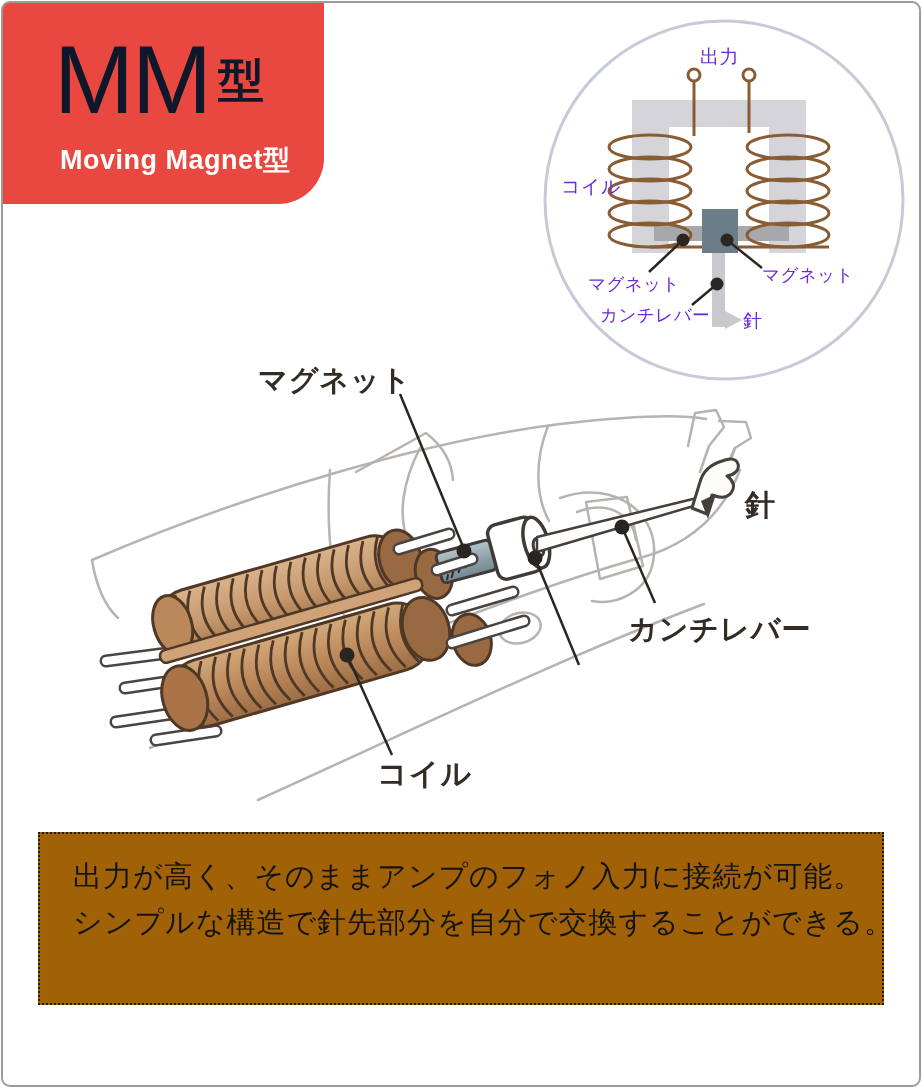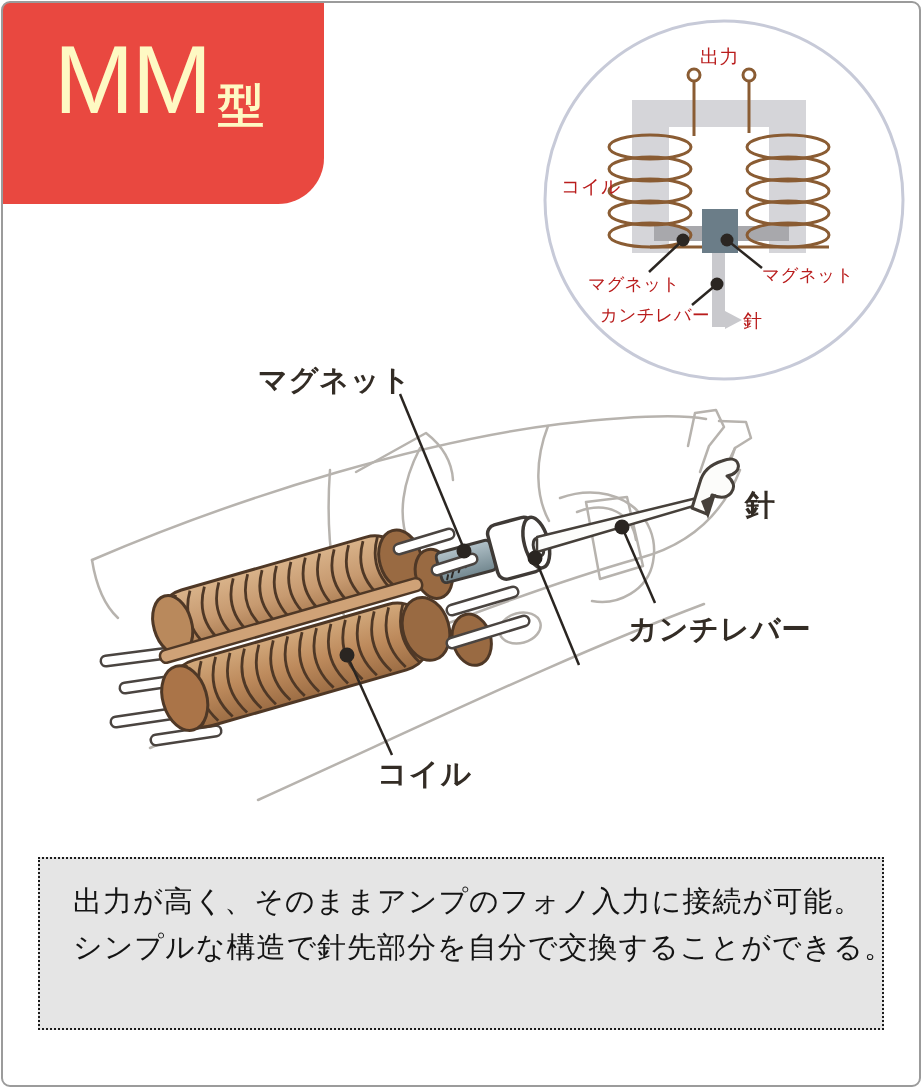--- a/index.html
+++ b/index.html
@@ -3,37 +3,37 @@
 <meta charset="utf-8">
 <style>
   :root{ --accent:#e94840; --ink:#332c25; --sketch:#b7b3ae; }
   html,body{margin:0;padding:0;background:#fff;}
   #stage{position:relative;width:922px;height:1088px;background:#fff;overflow:hidden;
          font-family:"Liberation Sans","DejaVu Sans",sans-serif;}
   #frame{position:absolute;inset:1px;border:2px solid #9b9b9b;border-radius:9px;pointer-events:none;}
   
   .badge{position:absolute;left:2px;top:2px;width:322px;height:202px;background:var(--accent);
          border-radius:7px 0 46px 0;}
-  .badge-main{position:absolute;left:52px;top:30px;display:flex;align-items:flex-end;
-              color:#fef9c3;line-height:1;}
+  .badge-main{position:absolute;left:52px;top:30px;display:flex;align-items:center;
+              color:#0f172a;line-height:1;}
   .badge-mm{font-size:96px;letter-spacing:-2px;font-weight:normal;}
   .badge-kanji{font-size:46px;font-weight:bold;margin-left:8px;}
   .badge-sub{position:absolute;left:58px;top:140px;color:#fff;font-size:27px;font-weight:bold;
              letter-spacing:0.5px;white-space:nowrap;}
   
   #art{position:absolute;left:0;top:0;width:922px;height:1088px;}
   
   .ill-label{position:absolute;font-weight:bold;color:var(--ink);font-size:29px;
              letter-spacing:1px;white-space:nowrap;}
   
-  .sch-label{position:absolute;color:#b91c1c;font-size:17.5px;letter-spacing:0.5px;white-space:nowrap;}
+  .sch-label{position:absolute;color:#6d28d9;font-size:17.5px;letter-spacing:0.5px;white-space:nowrap;}
   .sch-big{font-size:19px;}
   
-  .desc{position:absolute;left:38px;top:857px;width:846px;height:173px;box-sizing:border-box;
-        border:2px dotted #1b1b1b;background:#e5e5e5;padding:20px 26px 0 33px;}
+  .desc{position:absolute;left:38px;top:832px;width:846px;height:173px;box-sizing:border-box;
+        border:2px dotted #1b1b1b;background:#a16207;padding:20px 26px 0 33px;}
   .desc-line{font-size:29px;line-height:1.58;color:#141414;letter-spacing:1px;white-space:nowrap;}
 </style>
 </head>
 <body>
 
 <div id="stage">
 
   <svg id="art" viewBox="0 0 922 1088" xmlns="http://www.w3.org/2000/svg">
     <defs>
       <linearGradient id="g1" x1="0" y1="0" x2="0" y2="1">
@@ -185,20 +185,21 @@
       <circle cx="535" cy="558" r="7.5"></circle>
         <circle cx="347" cy="655" r="7.5"></circle>
     </g>
   </svg>
 
   <div class="badge">
     <div class="badge-main">
       <span class="badge-mm">MM</span>
       <span class="badge-kanji">型</span>
     </div>
+    <div class="badge-sub">Moving Magnet型</div>
   </div>
 
   <div class="sch-label sch-big" style="left:700px;top:44px;">出力</div>
   <div class="sch-label sch-big" style="left:561px;top:174px;">コイル</div>
   <div class="sch-label" style="left:588px;top:272px;">マグネット</div>
   <div class="sch-label" style="left:600px;top:303px;">カンチレバー</div>
   <div class="sch-label" style="left:762px;top:263px;">マグネット</div>
   <div class="sch-label sch-big" style="left:743px;top:308px;">針</div>
 
   <div class="ill-label" style="left:258px;top:361px;">マグネット</div>

